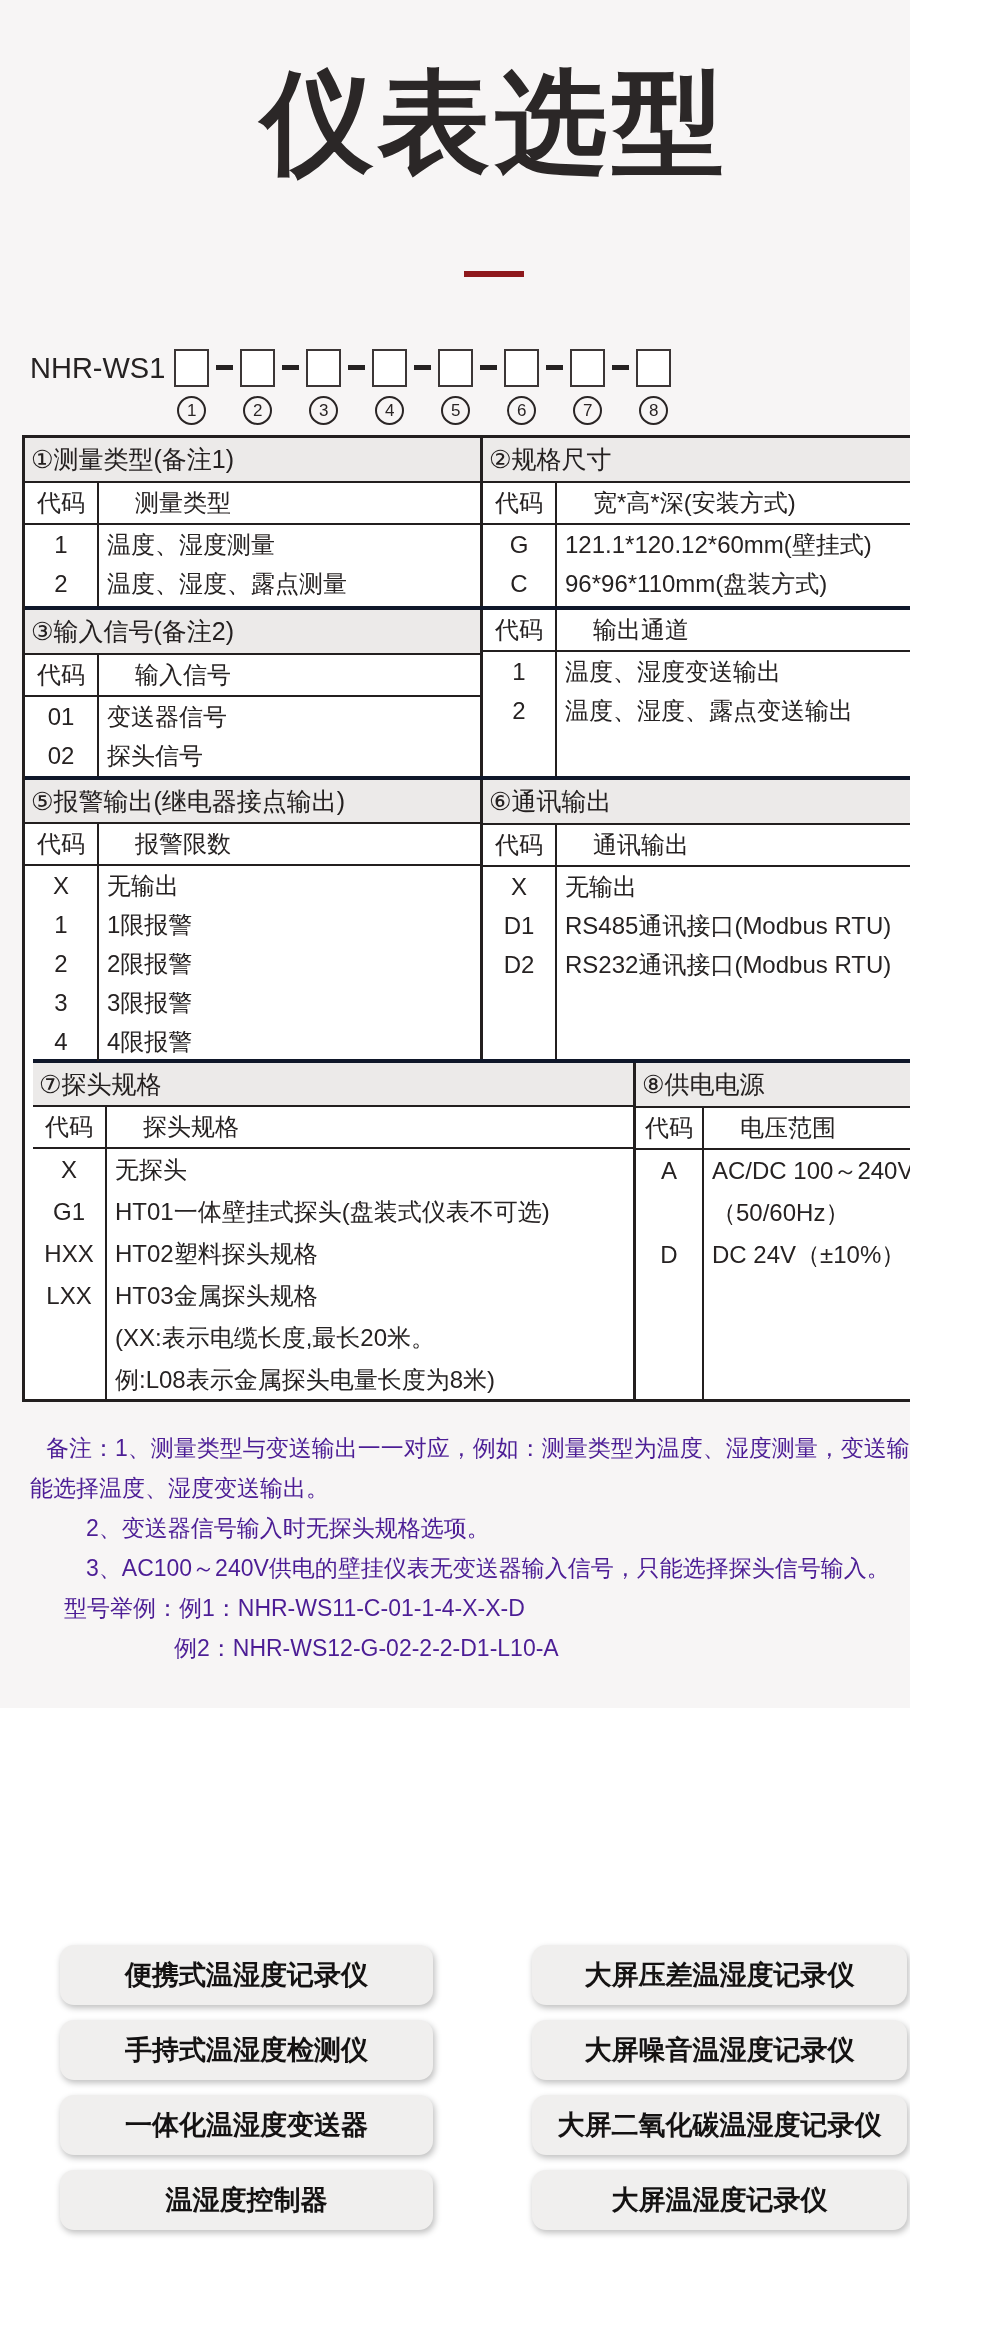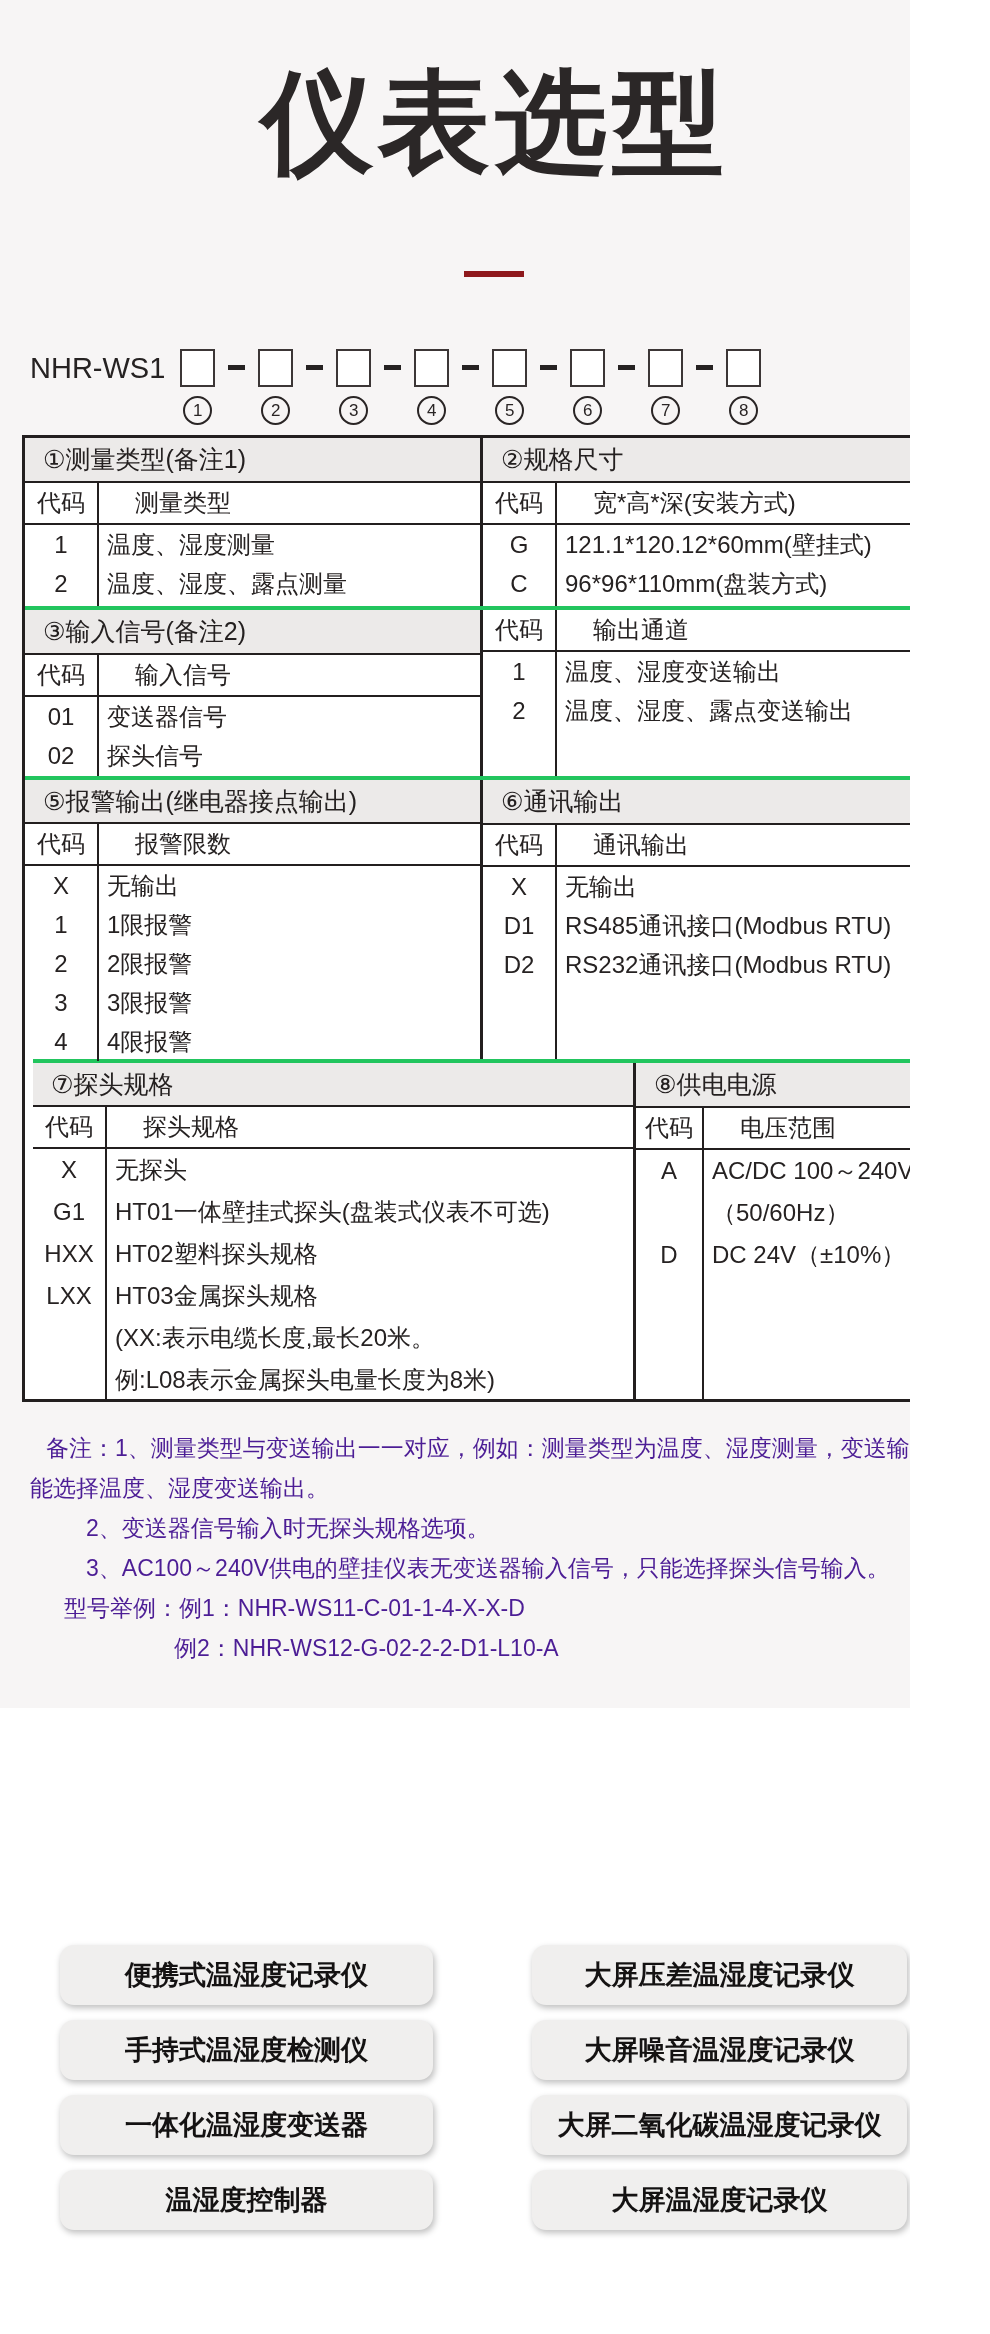--- a/index.html
+++ b/index.html
@@ -12,45 +12,45 @@
   .bottom-section { position:absolute; top:1708px; left:0; width:990px; height:626px; background:#ffffff; }
 
   
   .page-title {
     position:absolute; top:48px; left:0; width:990px; text-align:center;
     font-size:112px; line-height:150px; font-weight:bold; letter-spacing:5px; color:#2b2727;
   }
   .title-underline { position:absolute; top:271px; left:464px; width:60px; height:6px; background:#8e181c; }
 
   
-  .model-row { position:absolute; top:349px; left:30px; display:flex; align-items:flex-start; gap:13px; }
+  .model-row { position:absolute; top:349px; left:30px; display:flex; align-items:flex-start; gap:7px; }
   .model-label { font-size:29px; line-height:38px; font-weight:500; letter-spacing:0px; color:#262222; white-space:nowrap; margin-right:2px; }
   .slot { display:flex; flex-direction:column; align-items:center; }
   .model-box { width:31px; height:34px; background:#ffffff; border:2px solid #3c3636; }
   .pos-circle {
     margin-top:9px; width:25px; height:25px; border:2px solid #2a2525; border-radius:50%;
     font-size:17px; line-height:25px; text-align:center; font-weight:500; color:#2a2525;
   }
   .dash-sep { width:17px; height:5px; margin-top:16px; background:#262222; }
 
   
   .sel-table {
     position:absolute; top:435px; left:22px; width:946px; box-sizing:border-box;
     border:3px solid #231f1f; background:#ffffff; font-size:24px;
   }
   .block { display:flex; box-sizing:border-box; }
-  .block + .block { border-top:4px solid #22c55e;justify-content:center; }
+  .block + .block { border-top:4px solid #0f172a;justify-content:center; }
   .b12 { height:168px; } .b34 { height:170px; } .b56 { height:283px; } .b78 { height:340px;margin-left:8px; }
   .sec { box-sizing:border-box; display:flex; flex-direction:column; }
   .sec-left { width:455px; }
   .b78 .sec-left { width:600px; }
   .sec-right { flex:1; border-left:3px solid #231f1f; }
   .sec-title {
     height:45px; box-sizing:border-box; background:#eceae9; border-bottom:2px solid #231f1f;
-    font-size:25px; line-height:42px; padding-left:18px; color:#242020; white-space:nowrap;
+    font-size:25px; line-height:42px; padding-left:6px; color:#242020; white-space:nowrap;
   }
   .col-head { display:flex; height:42px; box-sizing:border-box; border-bottom:2px solid #231f1f;gap:28px; }
   .code-w { width:74px; box-sizing:border-box; border-right:2px solid #231f1f; text-align:center; line-height:40px; white-space:nowrap; }
   .sec8 .code-w { width:68px; }
   .desc-w { flex:1; line-height:40px; padding-left:8px; white-space:nowrap; }
   .data { flex:1; display:flex; }
   .code-cells { width:74px; box-sizing:border-box; border-right:2px solid #231f1f; display:flex; flex-direction:column; }
   .sec8 .code-cells { width:68px; }
   .desc-cells { flex:1; display:flex; flex-direction:column; }
   .cell { height:39px; line-height:39px; box-sizing:border-box; white-space:nowrap; }

